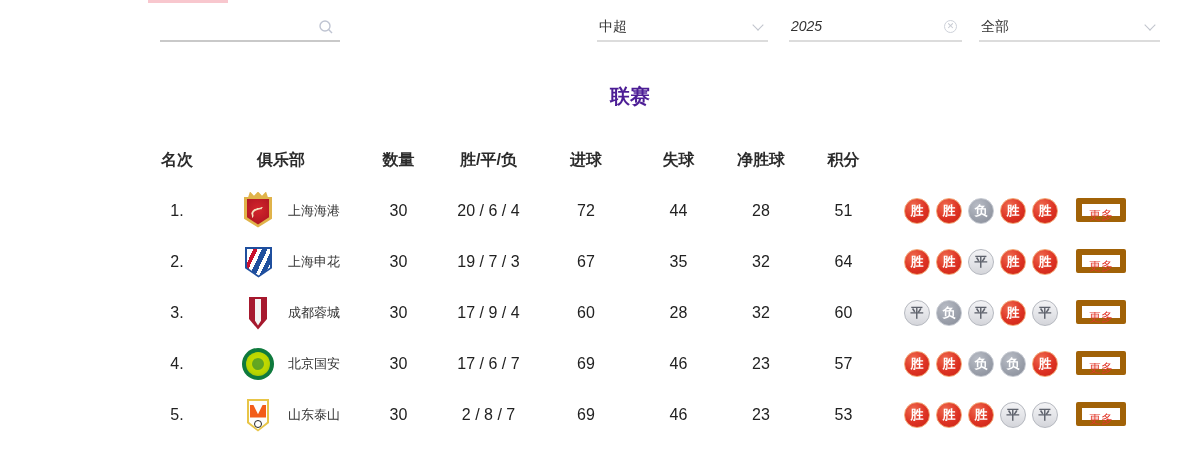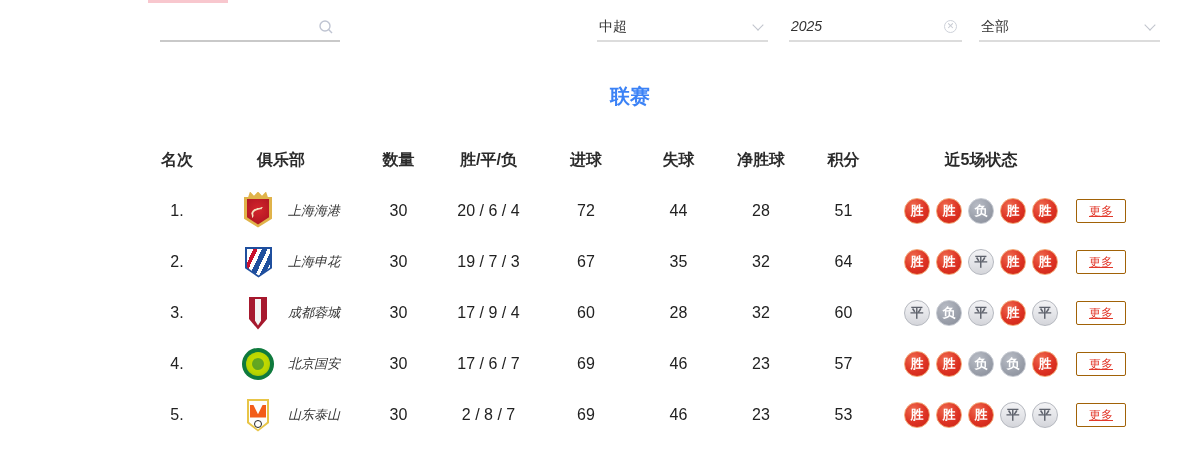--- a/index.html
+++ b/index.html
@@ -24,38 +24,38 @@
 
   .chevron { position:absolute; right:6px; top:9px; width:8px; height:8px;
              border-right:1.5px solid #c0c4cc; border-bottom:1.5px solid #c0c4cc;
              transform:rotate(45deg); }
   .clear-circle { position:absolute; right:5px; top:8px; width:13px; height:13px;
                   border:1px solid #ced2da; border-radius:50%; color:#c6cad2;
                   font-size:9px; line-height:11px; text-align:center; }
 
   
   .page-title { position:absolute; left:148px; top:83px; width:964px; text-align:center;
-                font-size:20px; font-weight:700; color:#3b82f6; }
+                font-size:20px; font-weight:700; color:#4c1d95; }
 
   
   .league-table { position:absolute; left:148px; top:135px; width:998px; }
   .trow { display:grid;
           grid-template-columns:58px 150px 85px 95px 100px 85px 80px 85px 190px 70px;
           align-items:center; }
   .thead { height:50px; font-weight:700; font-size:16px; color:#2b2b2b; }
   .tbody .trow { height:51px; font-size:16px; color:#222; }
   .cell { text-align:center; }
-  .club-cell { display:flex; align-items:center; justify-content:flex-start; padding-left:34px; gap:12px; text-align:left;font-style:italic; }
+  .club-cell { display:flex; align-items:center; justify-content:flex-start; padding-left:34px; gap:12px; text-align:left; }
   .club-name { font-size:13px; color:#333; }
   .badges-cell { display:flex; align-items:center; padding-left:18px; gap:6px; }
   .more-cell { text-align:left; }
 
   .more-btn { display:inline-block; width:50px; height:24px; line-height:22px; text-align:center;
-              background:#fff; border:1px solid #a16207; border-radius:2px; color:#e2392b;
-              font-size:12px; cursor:pointer;text-decoration:underline; }
+              background:#fff; border:6px solid #a16207; border-radius:2px; color:#e2392b;
+              font-size:12px; cursor:pointer; }
 
   
   .badge { width:26px; height:26px; border-radius:50%; display:inline-flex;
            align-items:center; justify-content:center; font-size:13px; font-weight:700; }
   .badge.win  { color:#fff; border:1px solid #f2a371;
                 background:radial-gradient(circle at 35% 28%, #ef6a4e 0%, #dd3223 55%, #ca2314 100%); }
   .badge.loss { color:#fff; border:1px solid #c3c7cf;
                 background:radial-gradient(circle at 35% 28%, #b8bcc5 0%, #999ea9 60%, #878c98 100%); }
   .badge.draw { color:#5f636d; border:1px solid #b5b8bf;
                 background:linear-gradient(180deg, #f3f3f5 0%, #e4e5e9 55%, #d4d5da 100%); }
@@ -134,21 +134,20 @@
   <div class="league-table">
     <div class="trow thead">
       <div class="cell">名次</div>
       <div class="cell">俱乐部</div>
       <div class="cell">数量</div>
       <div class="cell">胜/平/负</div>
       <div class="cell">进球</div>
       <div class="cell">失球</div>
       <div class="cell">净胜球</div>
       <div class="cell">积分</div>
-      <div class="cell">近5场状态</div>
       <div class="cell"></div>
     </div>
     <div class="tbody">
   <div class="trow">
     <div class="cell">1.</div>
     <div class="club-cell">
       <span class="logo shanghai-port">
         <i class="shield"></i>
               <i class="shield-in"></i>
               <i class="crown"></i>

